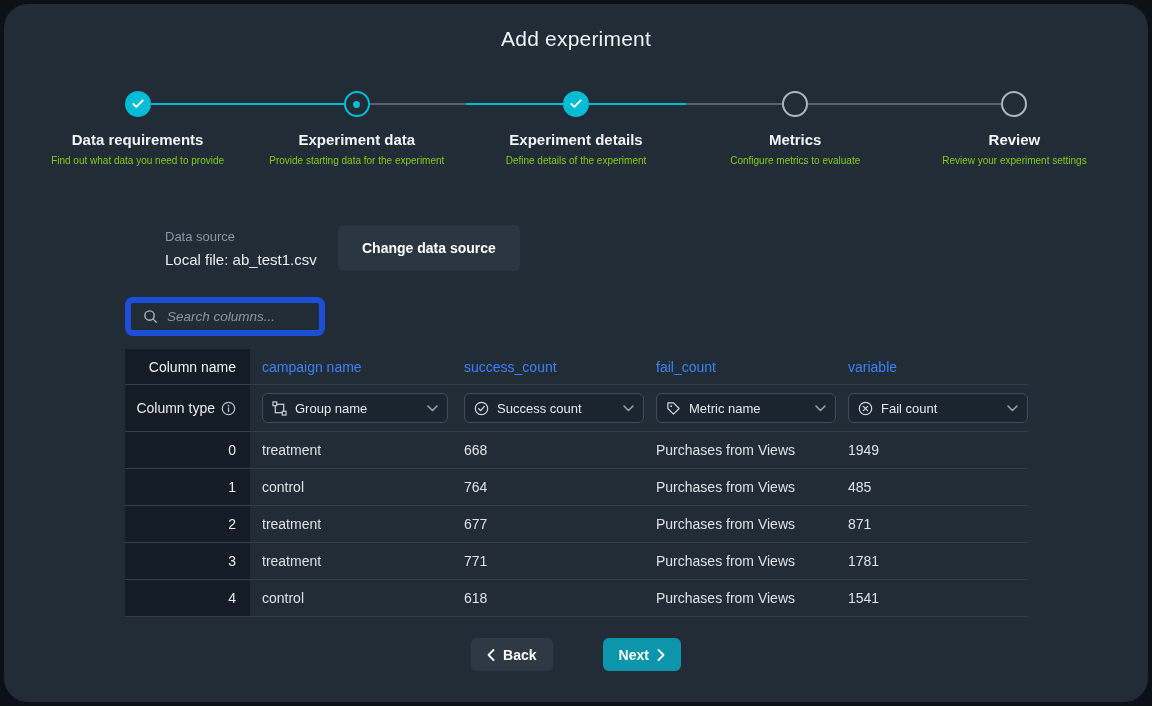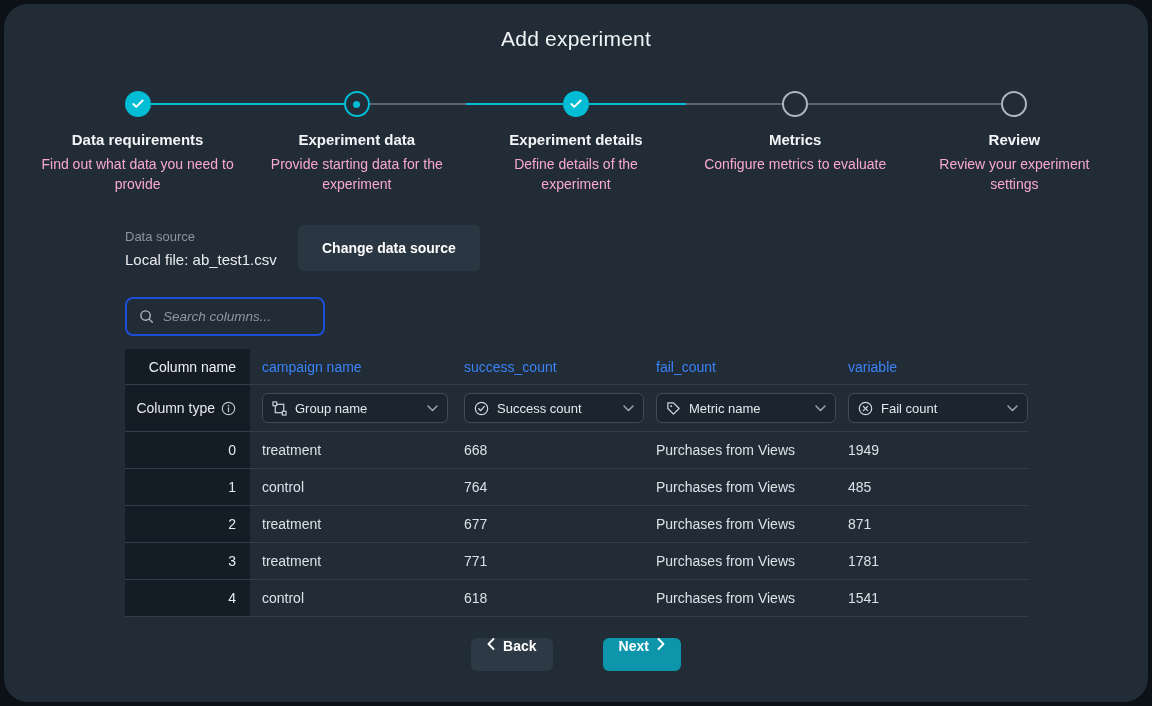--- a/index.html
+++ b/index.html
@@ -41,42 +41,42 @@
   }
   .circle.complete { background:#00bcd4; }
   .circle.current { border:2px solid #00bcd4; }
   .circle.upcoming { border:2px solid #aeb6bd; }
   .circle .dot { width:7px; height:7px; border-radius:50%; background:#00bcd4; }
   .step-label {
     margin-top:14px; font-size:15px; font-weight:700; color:#f2f4f6;
     text-align:center;
   }
   .step-desc {
-    margin-top:6px; font-size:14px; color:#f9a8d4;
+    margin-top:6px; font-size:10px; color:#84cc16;
     text-align:center; max-width:196px; line-height:1.45;
   }
 
   
   .datasource { position:absolute; top:221px; left:121px; display:flex; align-items:center; }
-  .ds-text { width:173px; }
+  .ds-text { width:173px;margin-left:40px; }
   .ds-label { font-size:13px; color:#8b95a0; margin-bottom:7px; }
   .ds-value { font-size:15px; color:#eaedef; }
   .change-btn {
     height:46px; padding:0 24px; margin-left:0;
     background:#2a3642; border:none; border-radius:6px;
     color:#ffffff; font-size:14px; font-weight:700;
     font-family:"Liberation Sans", sans-serif;
     cursor:pointer;
   }
 
   
   .search-box {
     position:absolute; top:293px; left:121px;
     width:200px; height:39px;
-    border:2px solid #1d4ed8; border-radius:8px;
+    border:6px solid #1d4ed8; border-radius:8px;
     display:flex; align-items:center; padding:0 12px; gap:9px;
     background:transparent;
   }
   .search-box input {
     flex:1; background:transparent; border:none; outline:none;
     color:#dfe3e6; font-size:13.5px; min-width:0;
     font-family:"Liberation Sans", sans-serif;
   }
   .search-box input::placeholder { font-style:italic; color:#8d97a0; }
 
@@ -111,21 +111,21 @@
   }
   .dropdown .dd-label { flex:1; text-align:left; white-space:nowrap; overflow:hidden; }
 
   
   .footer {
     position:absolute; top:634px; left:0; right:0;
     display:flex; justify-content:center; gap:16px;
   }
   .btn {
     height:33px; border:none; border-radius:6px;
-    display:flex; gap:8px;
+    display:flex; align-items:center; gap:8px;
     padding:0 16px; font-size:14px; font-weight:700;
     color:#ffffff; cursor:pointer;
     font-family:"Liberation Sans", sans-serif;
   }
   .btn.back { background:#2d3945; }
   .btn.next { background:#0d96ab;margin-left:34px; }
 
   svg { display:block; }
 </style>
 </head>

